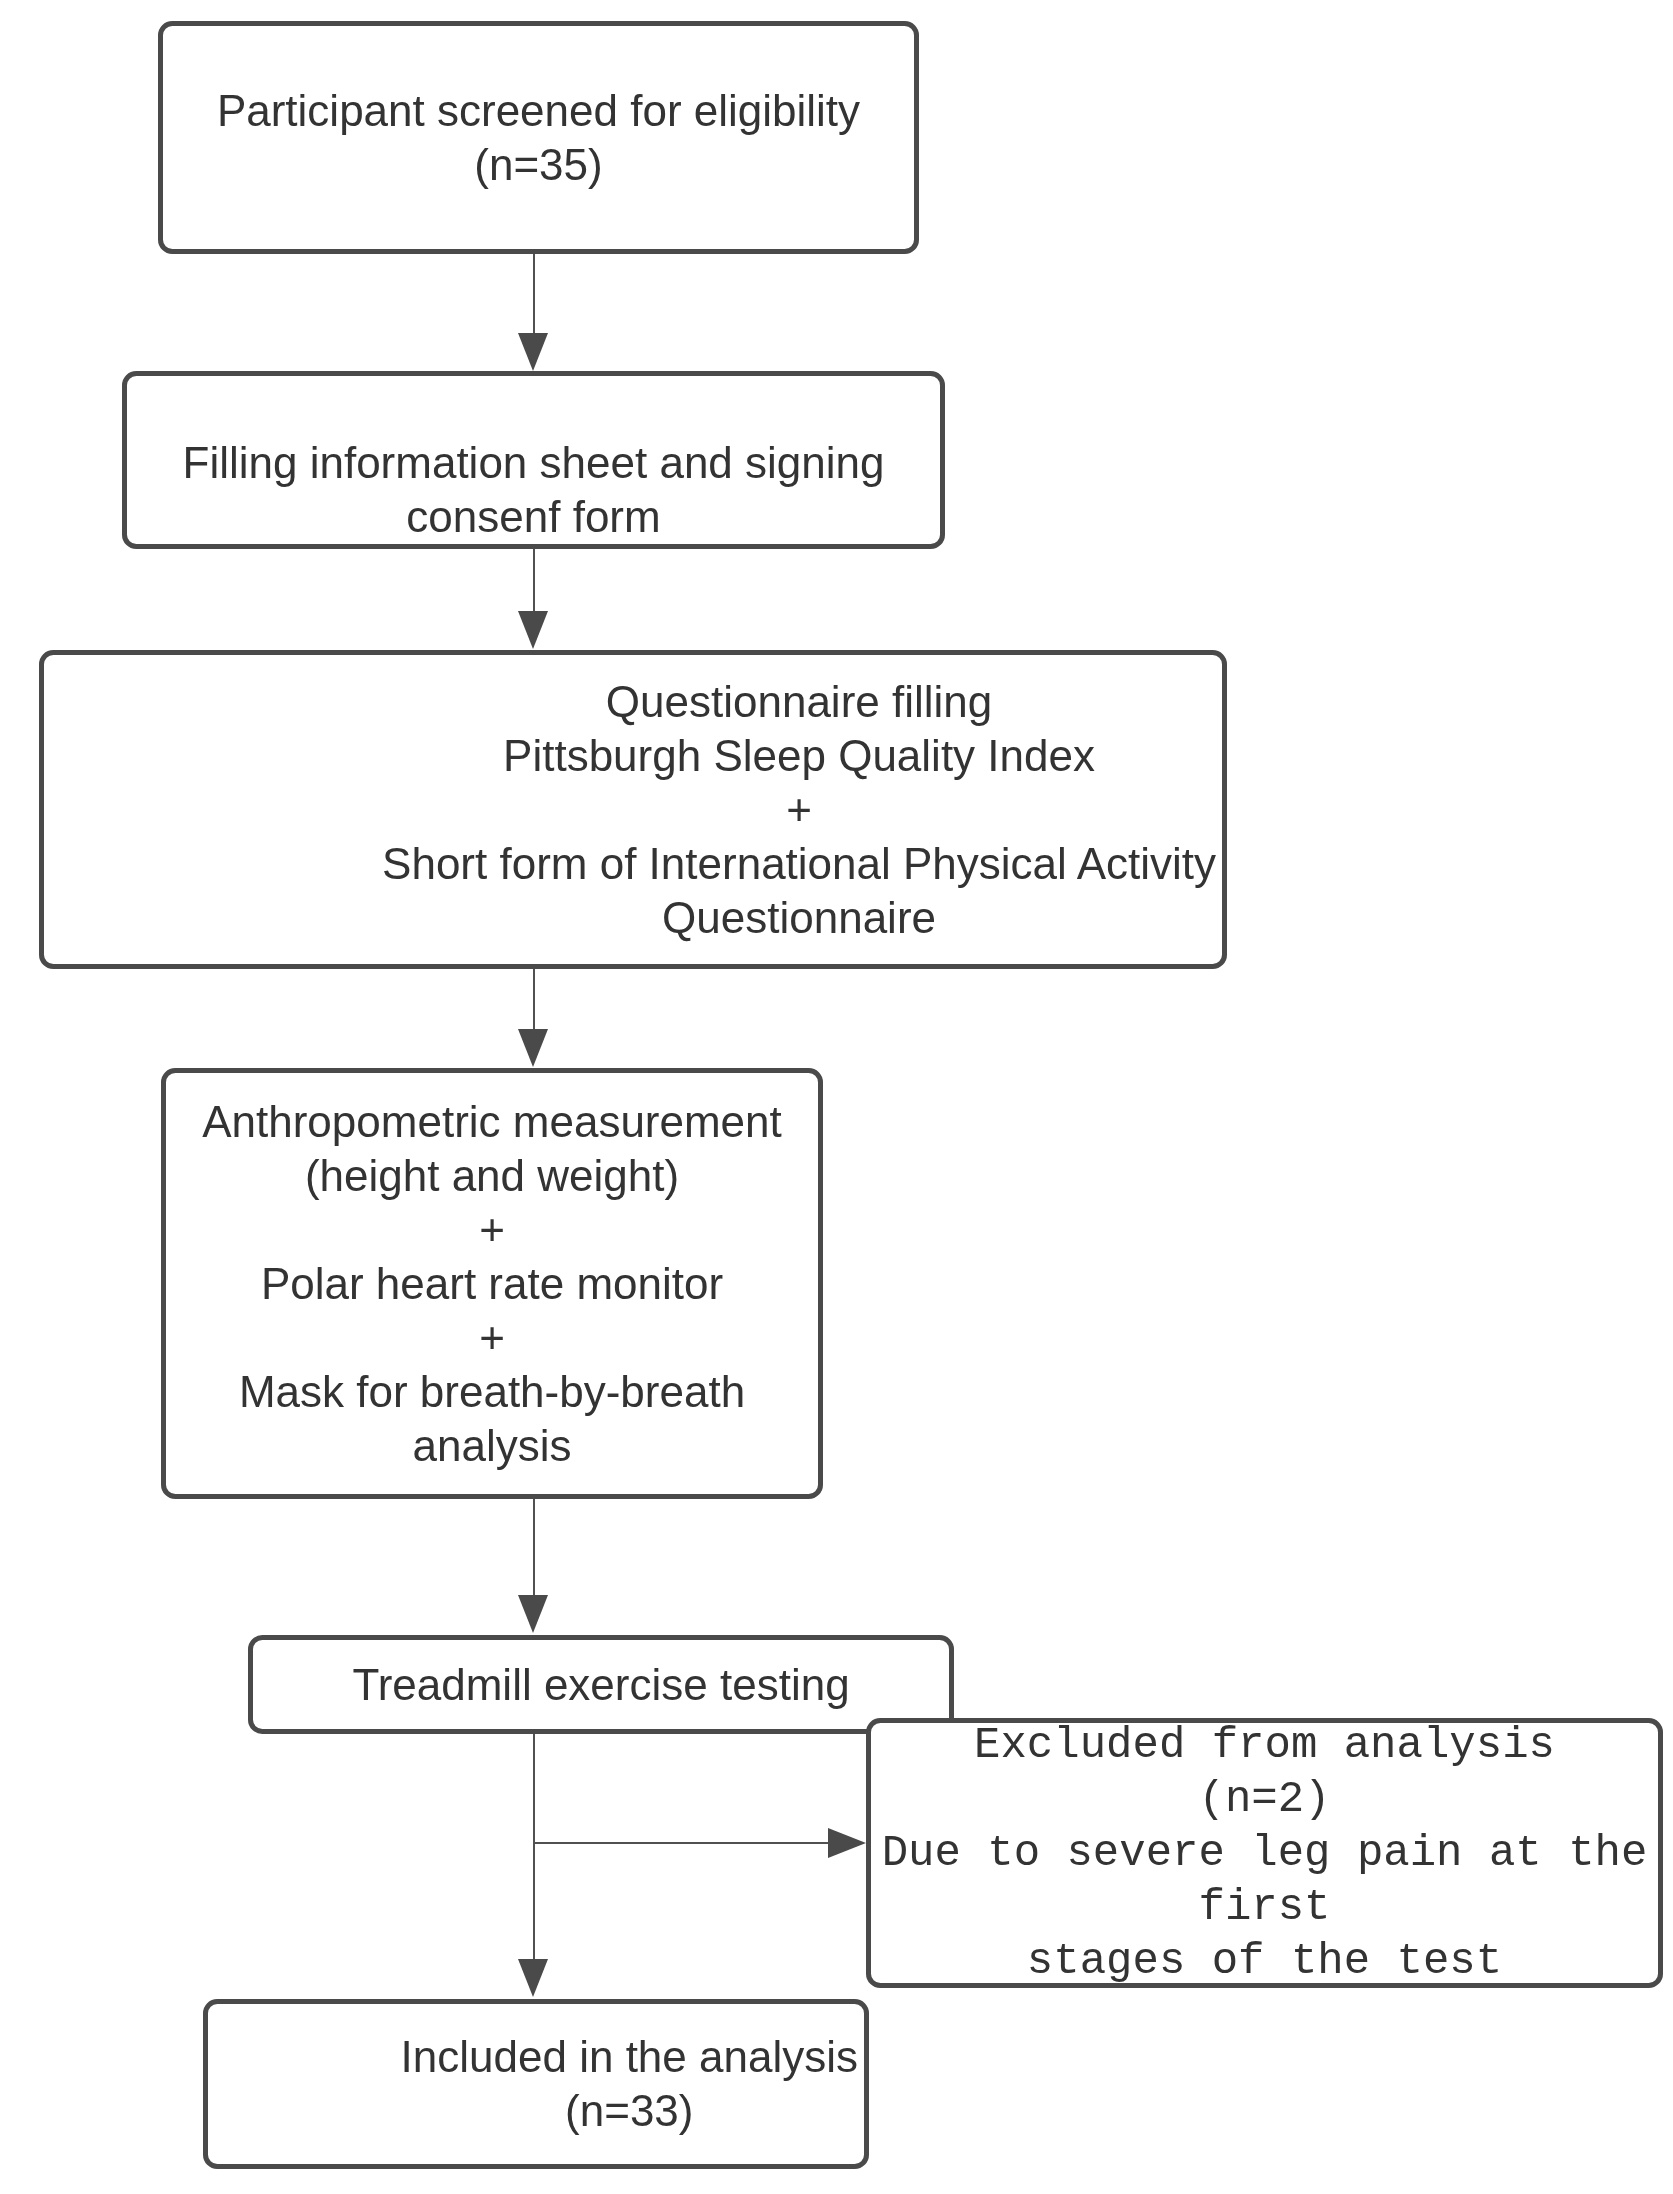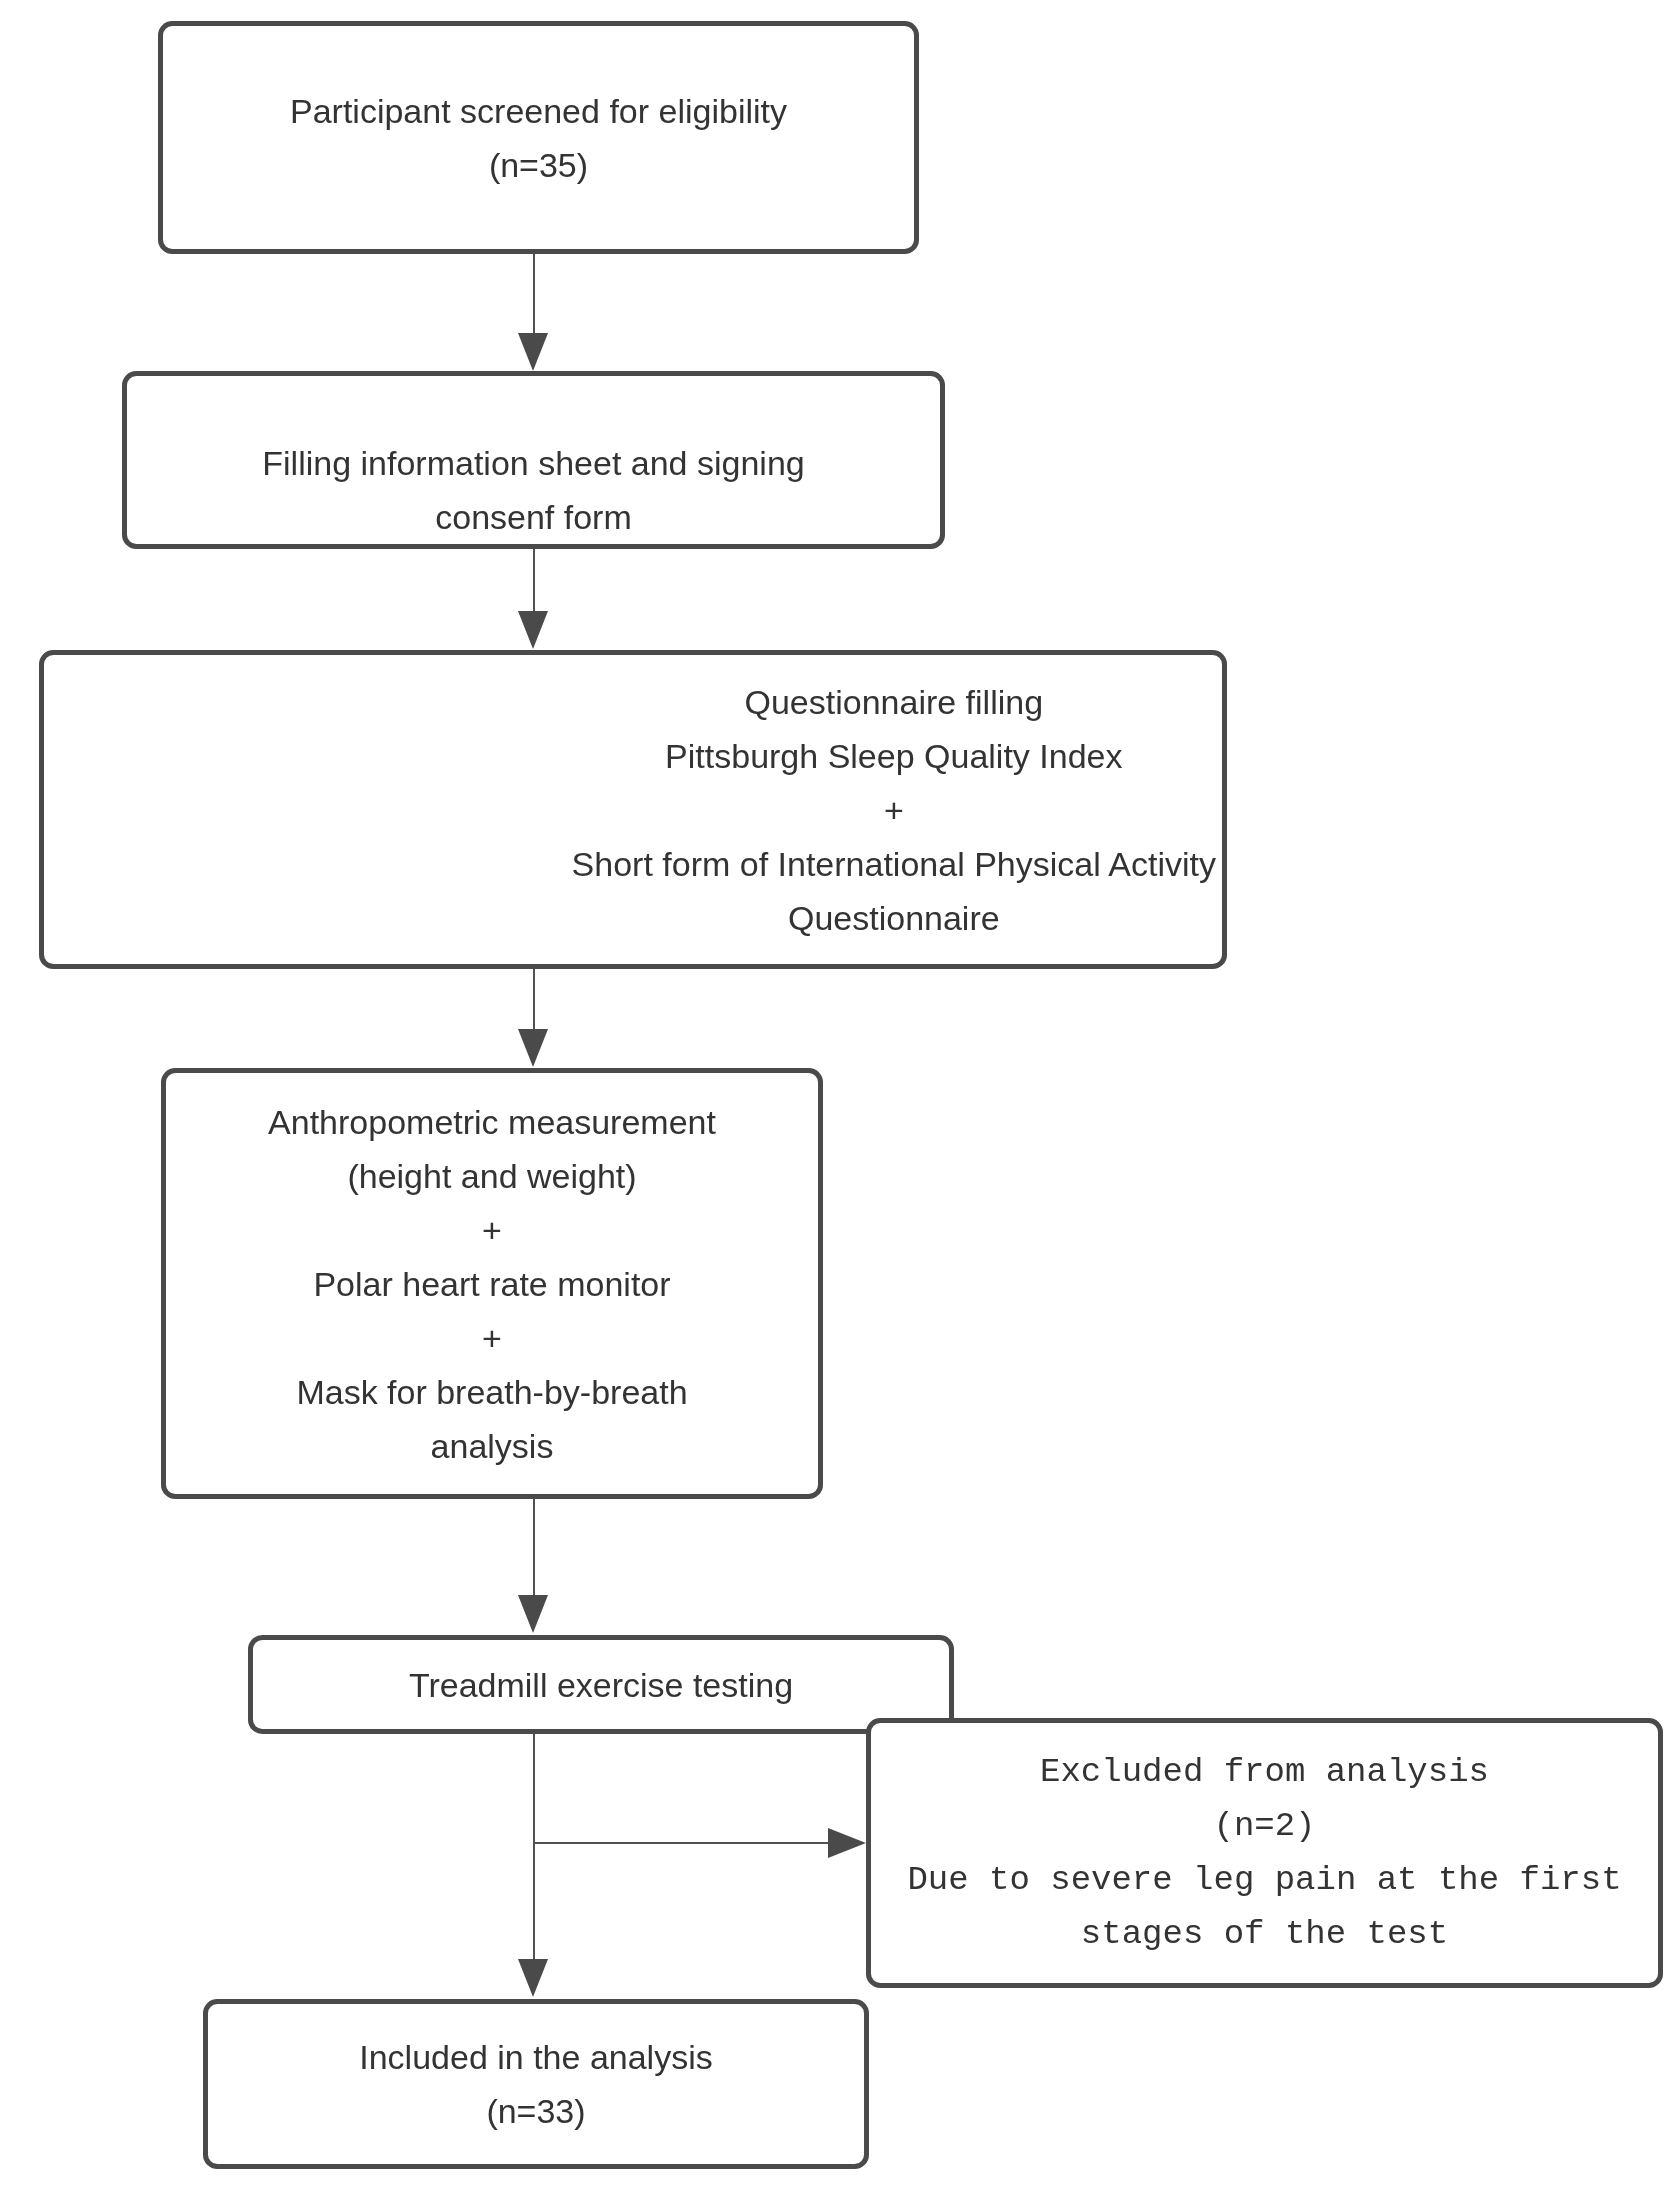--- a/index.html
+++ b/index.html
@@ -21,21 +21,21 @@
     background: #ffffff;
     border: 5.4px solid #4a4a4a;
     border-radius: 14.3px;
     display: flex;
     align-items: center;
     justify-content: center;
     text-align: center;
   }
   .label {
     white-space: pre-line;
-    font-size: 34px;
+    font-size: 44px;
     line-height: 54px;
     color: #333333;
     padding: 0 6px;
   }
   .vline {
     position: absolute;
     width: 2.4px;
     background: #515151;
   }
   .hline {
@@ -97,21 +97,21 @@
     <div class="label">Treadmill exercise testing</div>
   </div>
 
   <div class="node" style="left:866px; top:1718px; width:797px; height:270px;font-family:Liberation Mono, monospace;">
     <div class="label">Excluded from analysis
 (n=2)
 Due to severe leg pain at the first
 stages of the test</div>
   </div>
 
-  <div class="node" style="left:203px; top:1999px; width:666px; height:170px;">
+  <div class="node" style="left:203px; top:1999px; width:666px; height:170px;justify-content:flex-end;">
     <div class="label">Included in the analysis
 (n=33)</div>
   </div>
 
   <div class="vline" style="left:533px; top:254px; height:81px;"></div>
   <div class="head-down" style="left:518px; top:333px;"></div>
 
   <div class="vline" style="left:533px; top:549px; height:63px;"></div>
   <div class="head-down" style="left:518px; top:611px;"></div>
 

